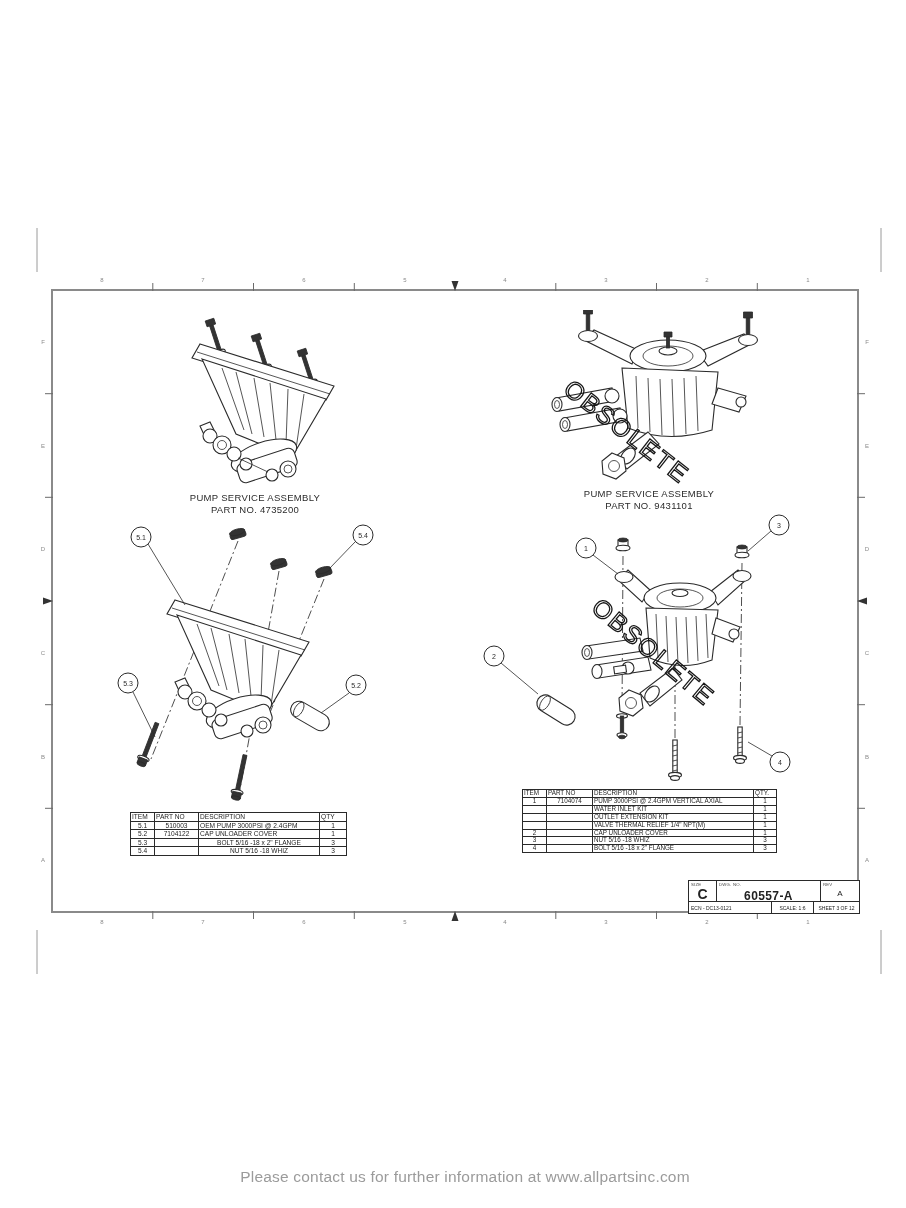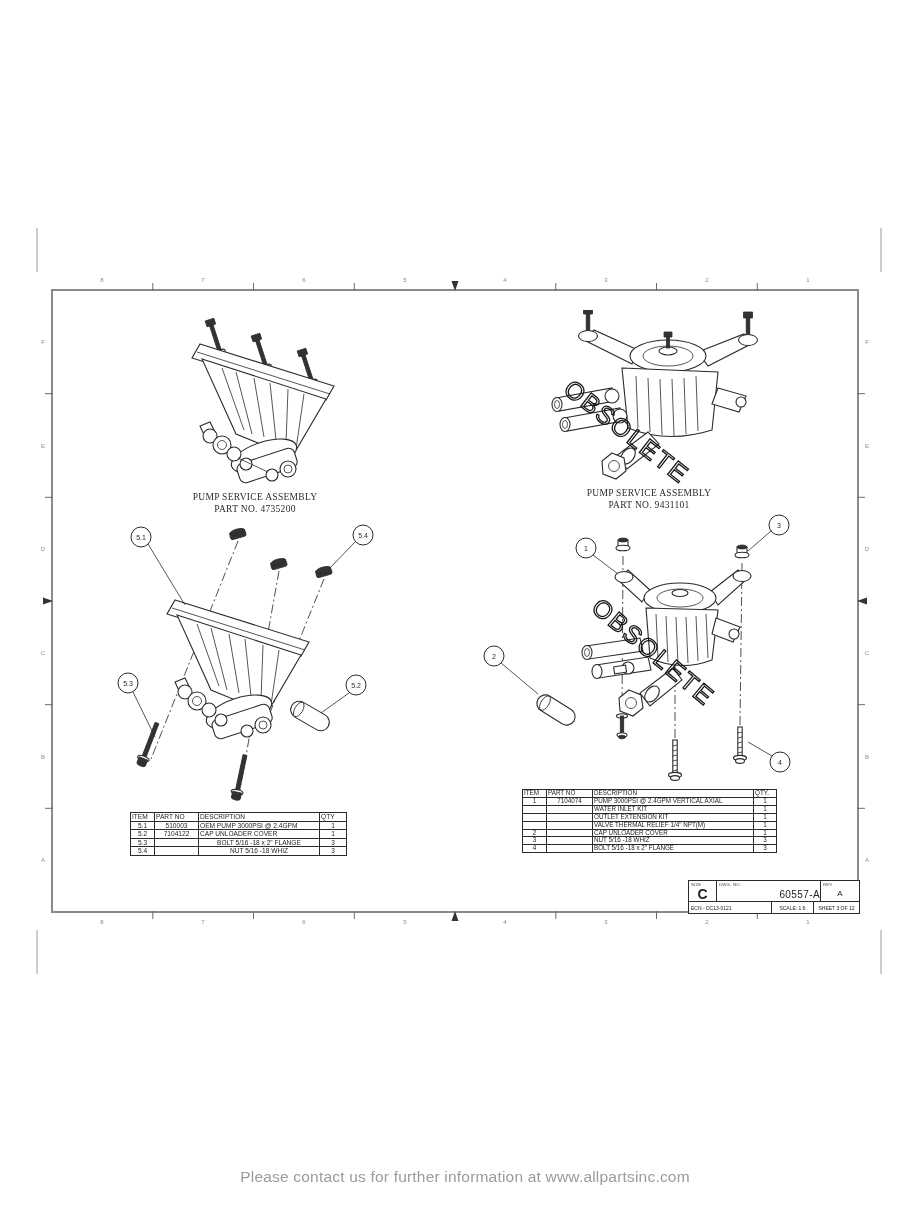--- a/index.html
+++ b/index.html
@@ -3,38 +3,38 @@
 <meta charset="utf-8">
 <style>
   html,body{margin:0;padding:0;background:#fff;}
   .canvas{position:relative;width:906px;height:1208px;background:#fff;overflow:hidden;
           font-family:"Liberation Sans",sans-serif;color:#2b2b2b;outline:1px solid #ececec;}
   svg{display:block;}
   .overlay{position:absolute;left:0;top:0;}
   .zone-num,.zone-letter{position:absolute;font-size:6px;color:#8a8a8a;transform:translate(-50%,-50%);}
   .view{position:absolute;}
   .asm-label{position:absolute;text-align:center;font-size:9.5px;line-height:11.5px;
-             letter-spacing:.3px;color:#2b2b2b;font-family:Liberation Serif, serif;}
+             letter-spacing:.3px;color:#2b2b2b;}
   .bom{position:absolute;border-collapse:collapse;table-layout:fixed;
        font-size:6.6px;color:#1d1d1d;background:#fff;}
   .bom td,.bom th{border:1px solid #2a2a2a;padding:0 1px;line-height:7.6px;font-weight:normal;
        overflow:hidden;white-space:nowrap;text-align:left;}
   .bom .n{text-align:center;}
   .bom .ctr{text-align:center;}
   .bom-r{font-size:6.3px;}
   .bom-r td,.bom-r th{line-height:6.9px;}
   .tblock{position:absolute;left:688px;top:880px;width:170px;height:32px;border:1px solid #2a2a2a;
           background:#fff;font-size:5px;color:#222;}
   .tb-row1{display:flex;height:20px;border-bottom:1px solid #2a2a2a;}
   .tb-row2{display:flex;height:11px;}
   .tb-cell{position:relative;border-right:1px solid #2a2a2a;box-sizing:border-box;}
   .tb-cell:last-child{border-right:none;}
   .tb-lab{position:absolute;left:2px;top:1px;font-size:4.3px;color:#444;letter-spacing:.2px;}
   .tb-size-v{position:absolute;left:0;right:0;top:5px;text-align:center;font-size:14px;font-weight:bold;}
-  .tb-dwg-v{position:absolute;left:0;right:0;top:8px;text-align:right;font-size:10px;letter-spacing:.4px;}
+  .tb-dwg-v{position:absolute;left:0;right:0;top:8px;text-align:center;font-size:12px;letter-spacing:.4px;font-weight:bold;}
   .tb-rev-v{position:absolute;left:0;right:0;top:8px;text-align:center;font-size:8px;}
   .tb-b{display:flex;align-items:center;font-size:5px;}
   .tb-ecn{padding-left:2px;}
   .tb-c{justify-content:center;}
   .footer{position:absolute;left:0;top:1168px;width:100%;text-align:center;
           font-size:15.5px;color:#9b9b9b;letter-spacing:.2px;padding-left:12px;}
   .wm{font-size:25px;letter-spacing:2px;fill:none;stroke:#151515;stroke-width:1.3px;
       font-family:"Liberation Sans",sans-serif;}
   .lt{stroke:#2b2b2b;stroke-width:.8;fill:none;}
   .wh{fill:#fff;stroke:#2b2b2b;stroke-width:1.1;}

